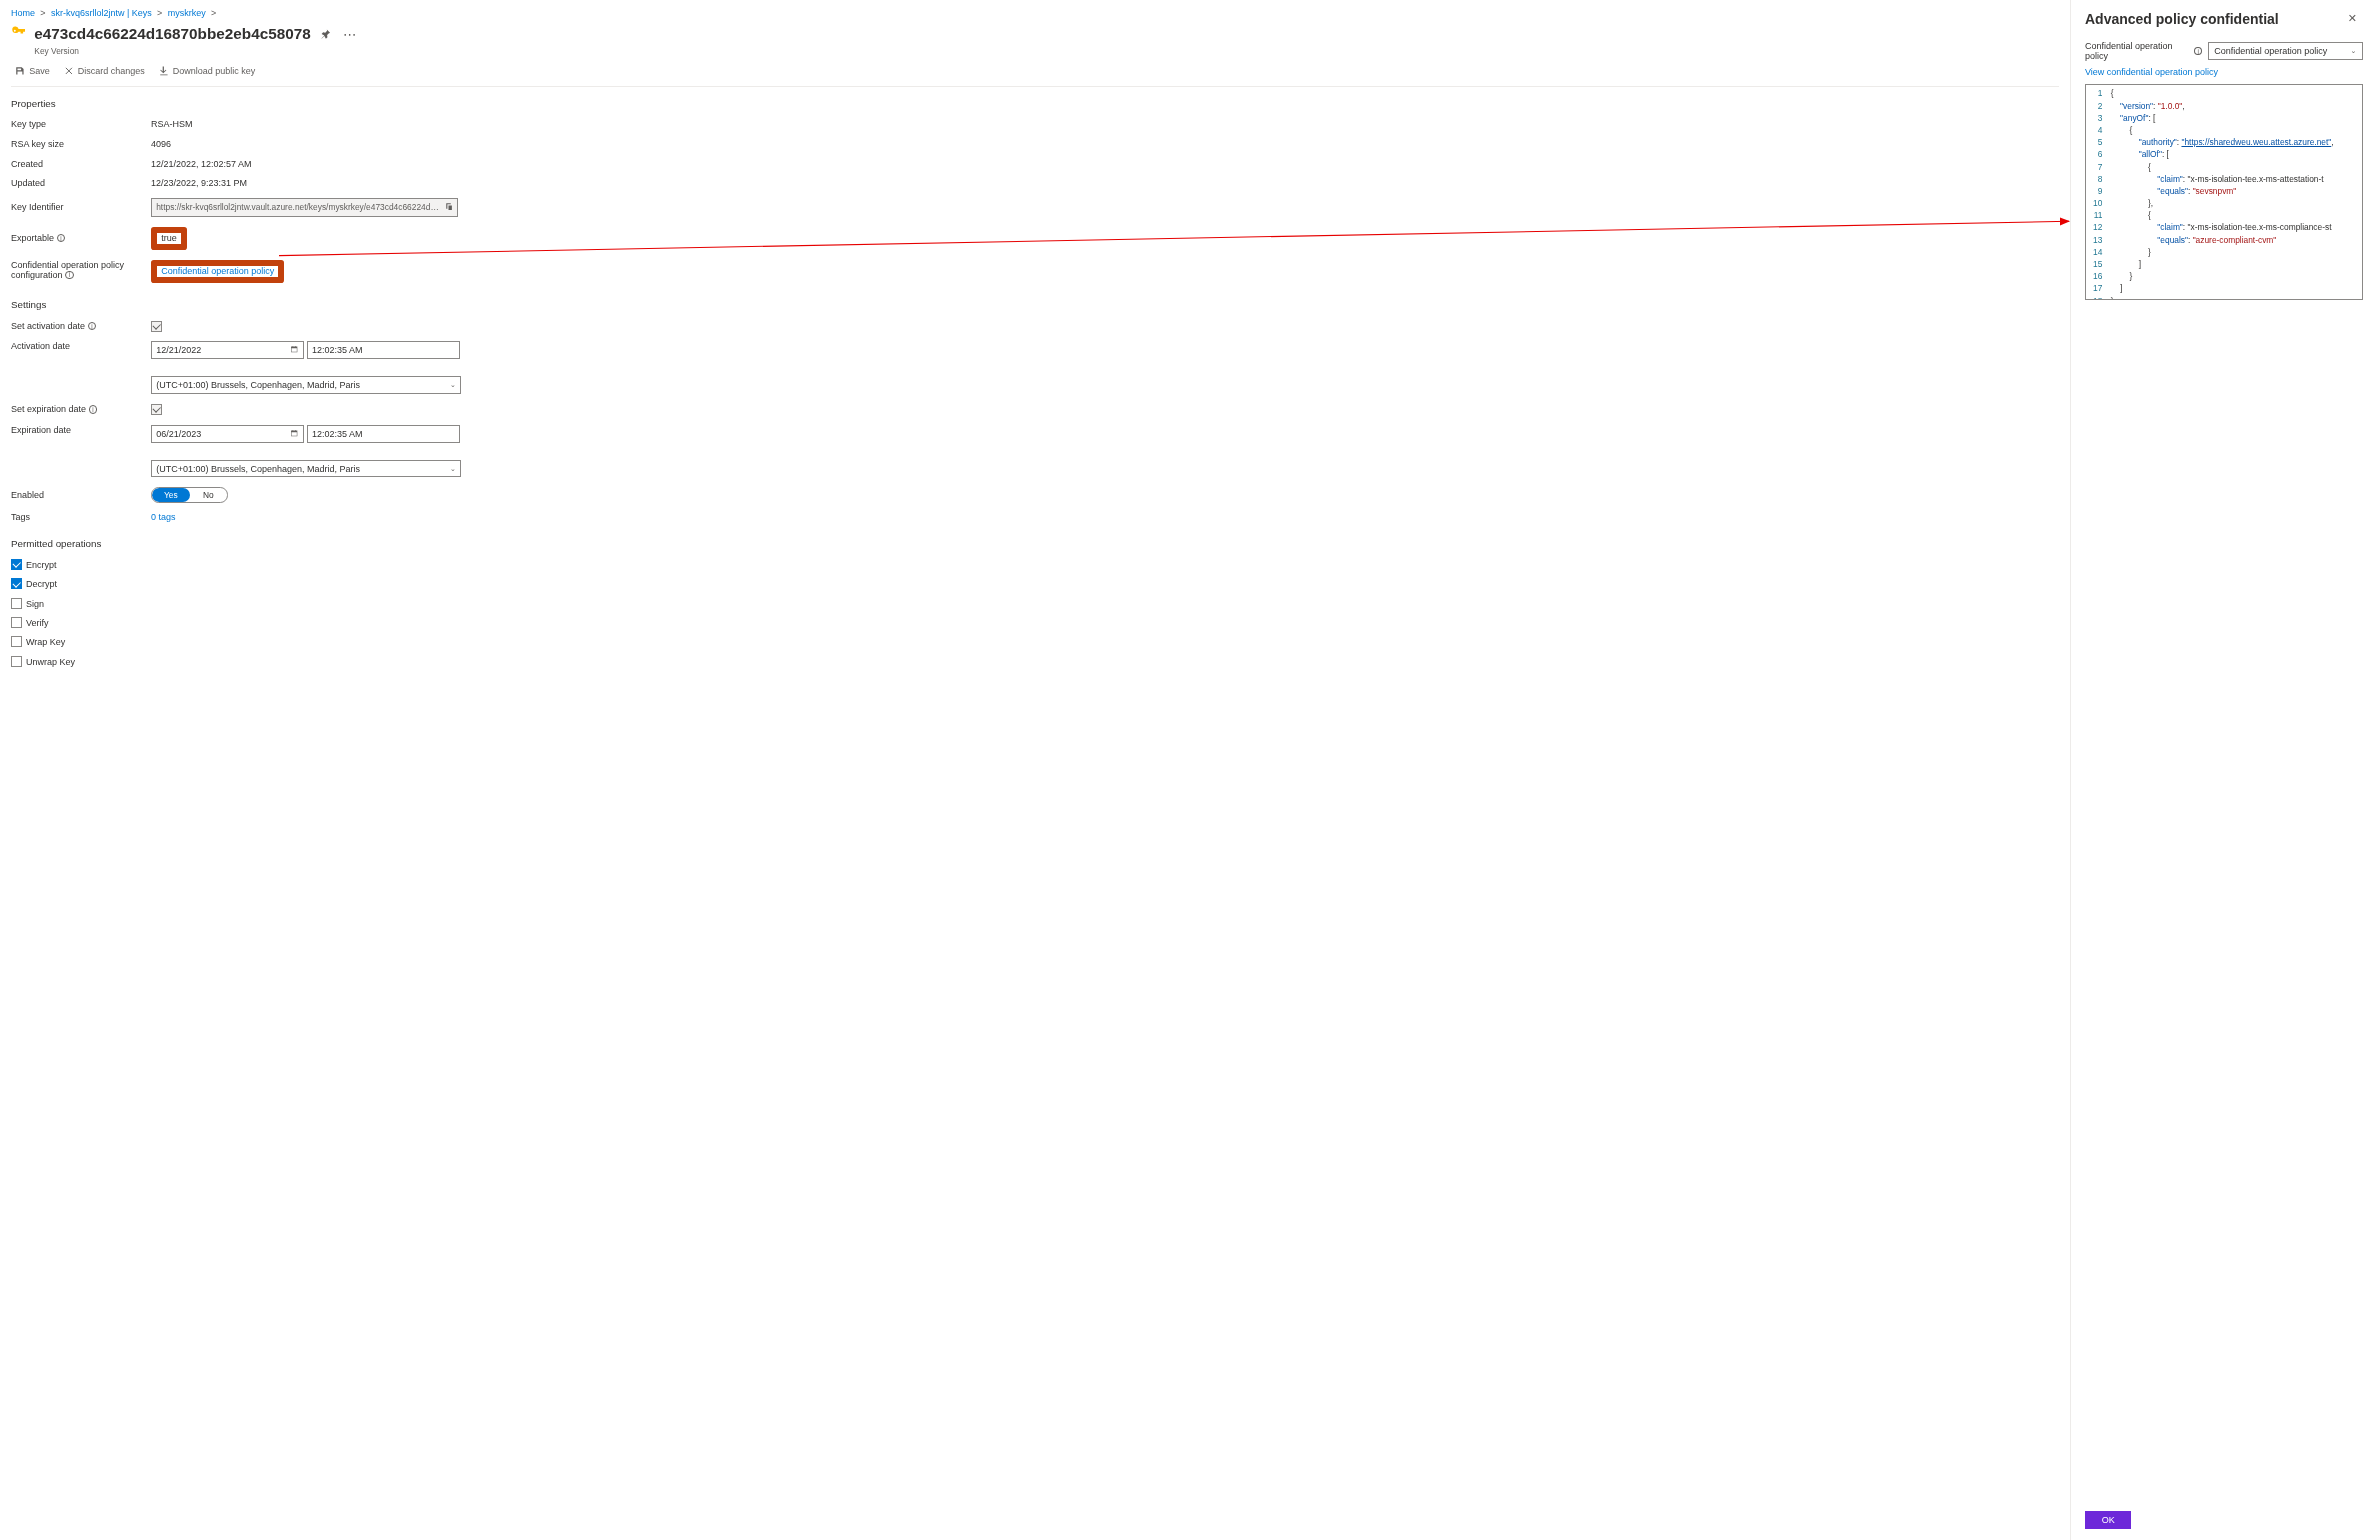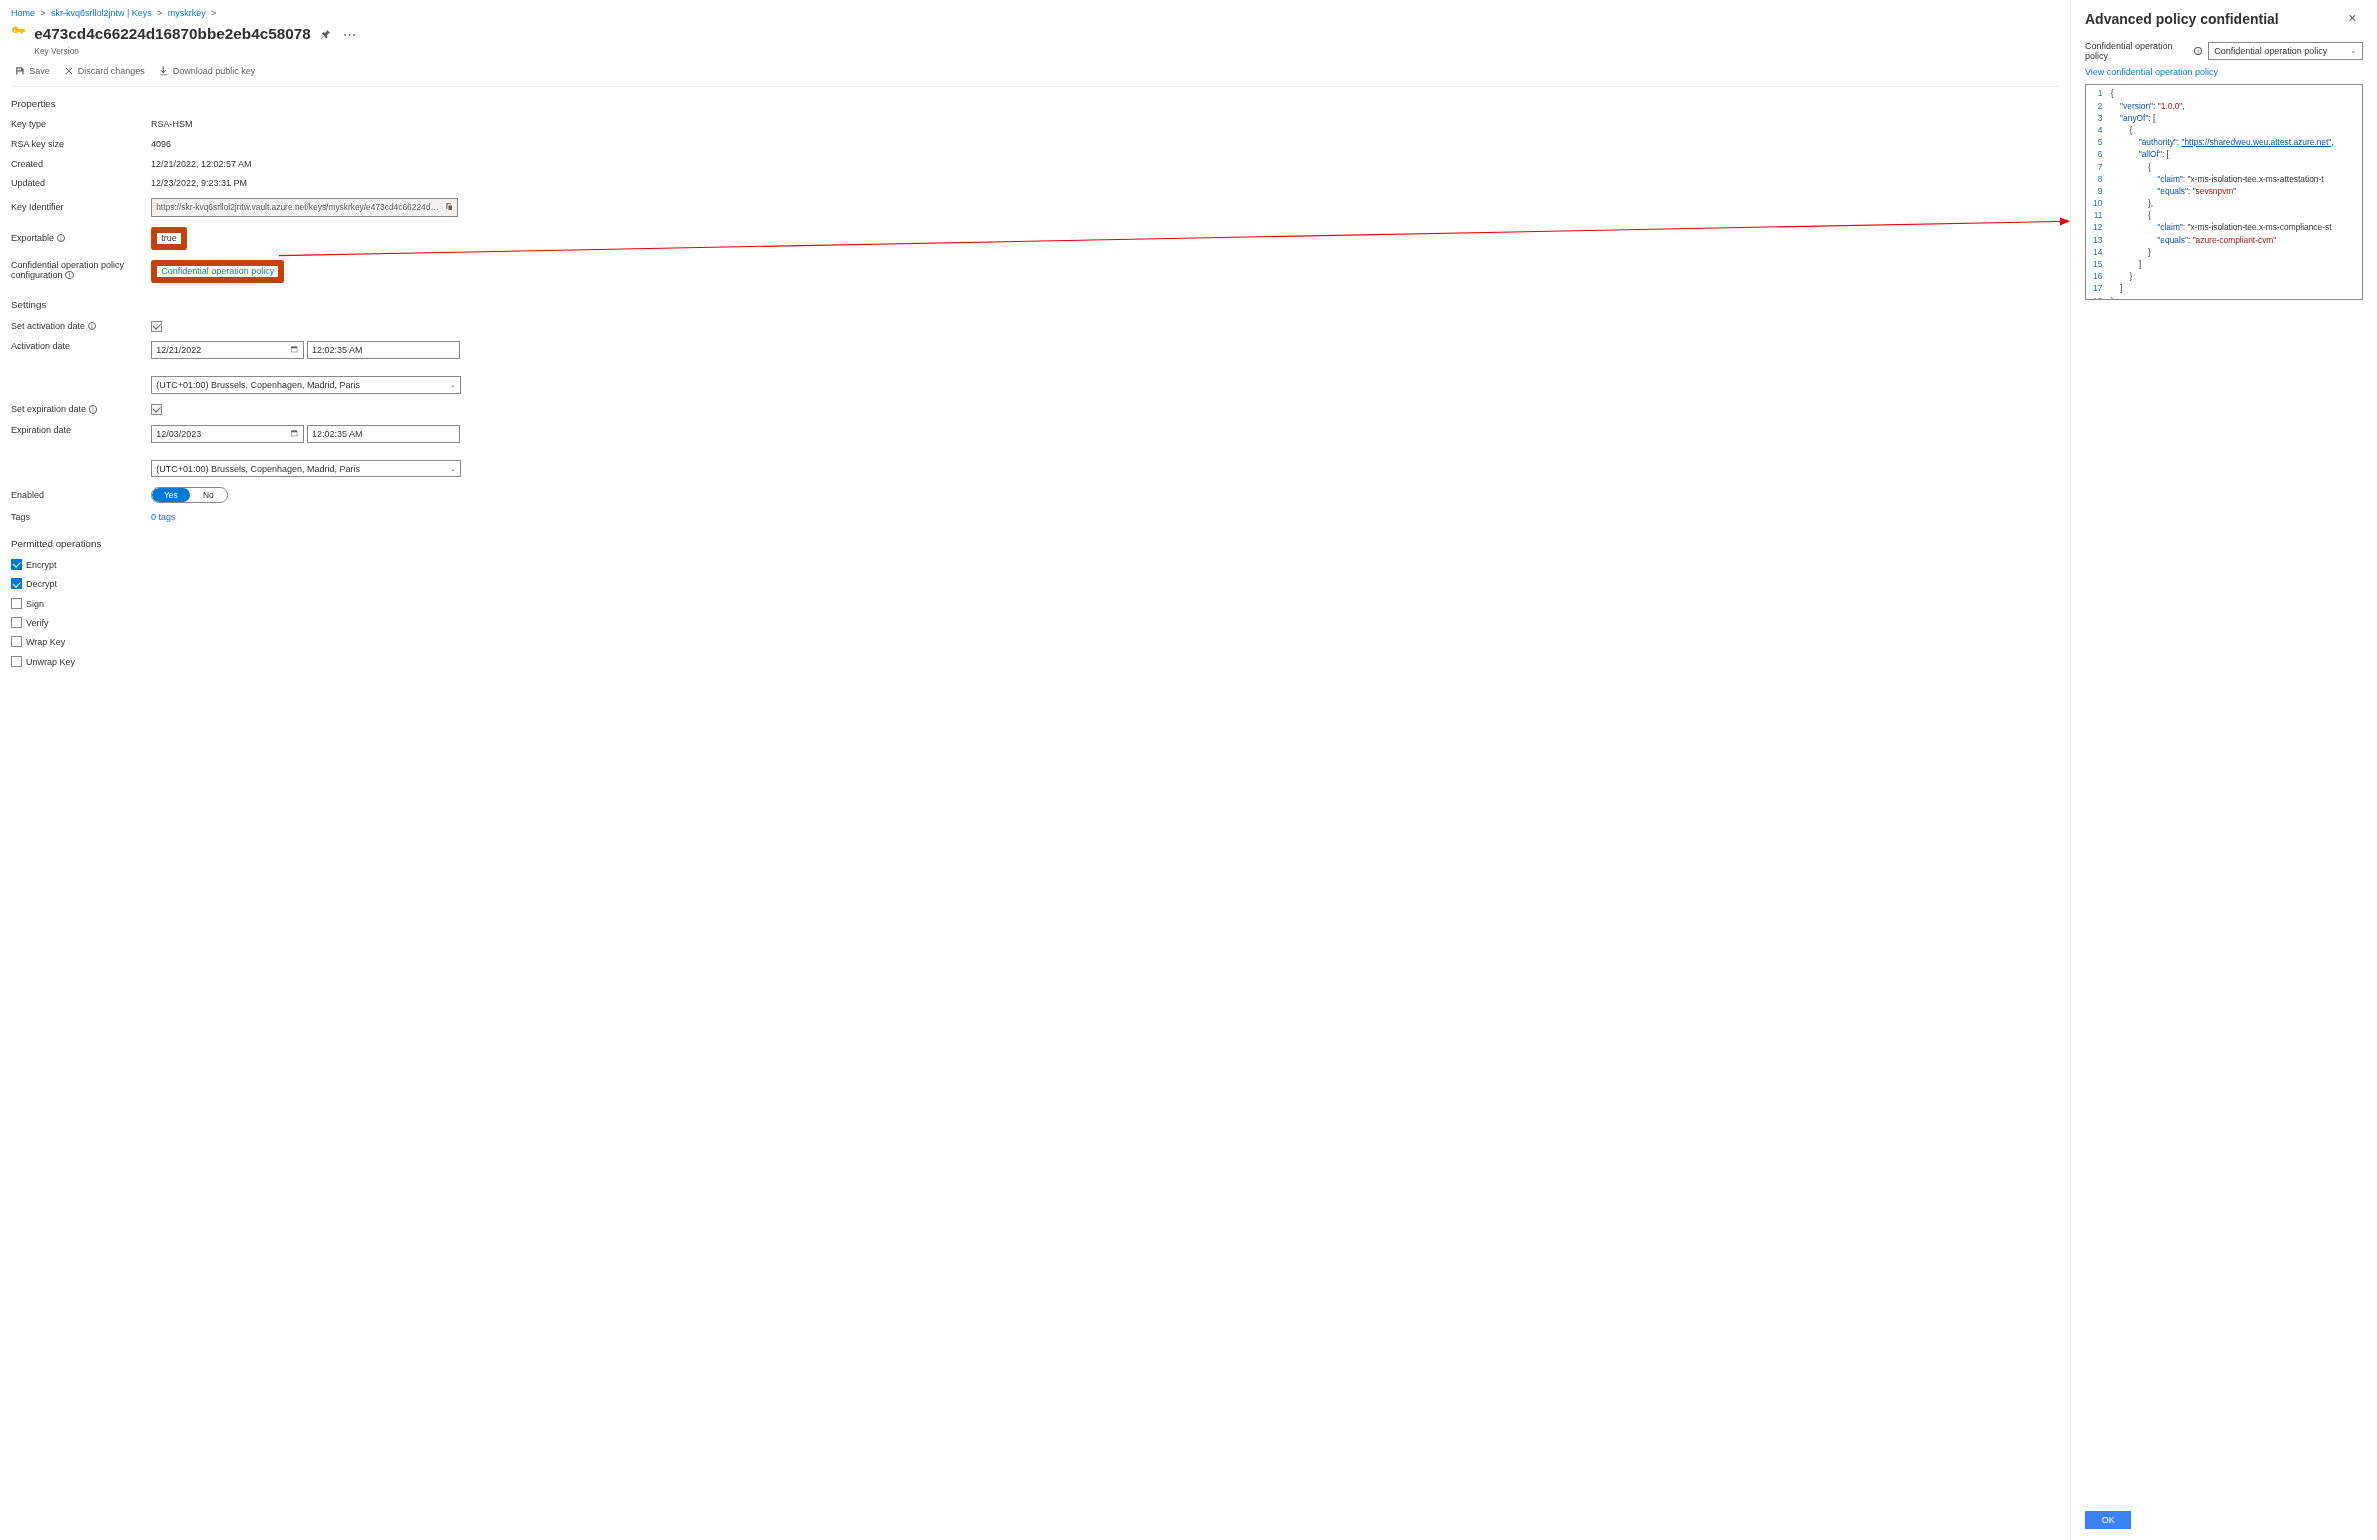--- a/index.html
+++ b/index.html
@@ -70,21 +70,21 @@
   .view-link { font-size:9px; margin-bottom:7px; display:inline-block;}
 
   .editor { border:0.7px solid #8a8886; display:flex; font-family: Consolas, Monaco, monospace; font-size:8.4px; line-height:1.45; background:#fff; flex:0 0 auto; height:216px; overflow:hidden;}
   .gutter { background:#fff; color:#237893; text-align:right; padding:2.8px 5.6px 2.8px 2.8px; user-select:none; min-width:22px;}
   .code { padding:2.8px 2.8px; white-space:pre; overflow-x:auto; flex:1;}
   .str { color:#a31515;}
   .key { color:#0451a5;}
   .url { color:#0451a5; text-decoration:underline;}
 
   .panel-footer { margin-top:auto; padding-top:8.4px;}
-  .ok-btn { background:#3b82f6; color:#fff; border:none; padding:4.2px 16.7px; font-size:9px; cursor:pointer;}
+  .ok-btn { background:#6d28d9; color:#fff; border:none; padding:4.2px 16.7px; font-size:9px; cursor:pointer;}
 
   
   .arrow-svg { position:absolute; pointer-events:none; }
 
   .chev { font-size:7px; color:#605e5c;}
   .cal-icon { color:#605e5c; }
 </style>
 </head>
 <body>
 
@@ -223,21 +223,21 @@
         <span>Set expiration date</span>
         <span class="info-icon">i</span>
       </div>
       <div class="pvalue"><span class="checkbox checked"></span></div>
     </div>
     <div class="prow" style="align-items:flex-start;">
       <div class="plabel">Expiration date</div>
       <div class="pvalue">
         <div class="date-row">
           <div class="date-input">
-            <span>12/03/2023</span>
+            <span>06/21/2023</span>
             <span class="cal-icon">
               <svg width="8.4" height="8.4" viewBox="0 0 16 16">
                   <path fill="currentColor" d="M2 3h12v11H2V3zm1 3v7h10V6H3zM5 2h1v2H5zm5 0h1v2h-1z"></path>
                 </svg>
             </span>
           </div>
           <div class="time-input">12:02:35 AM</div>
         </div>
         <div class="tz-select">
           <span>(UTC+01:00) Brussels, Copenhagen, Madrid, Paris</span>

